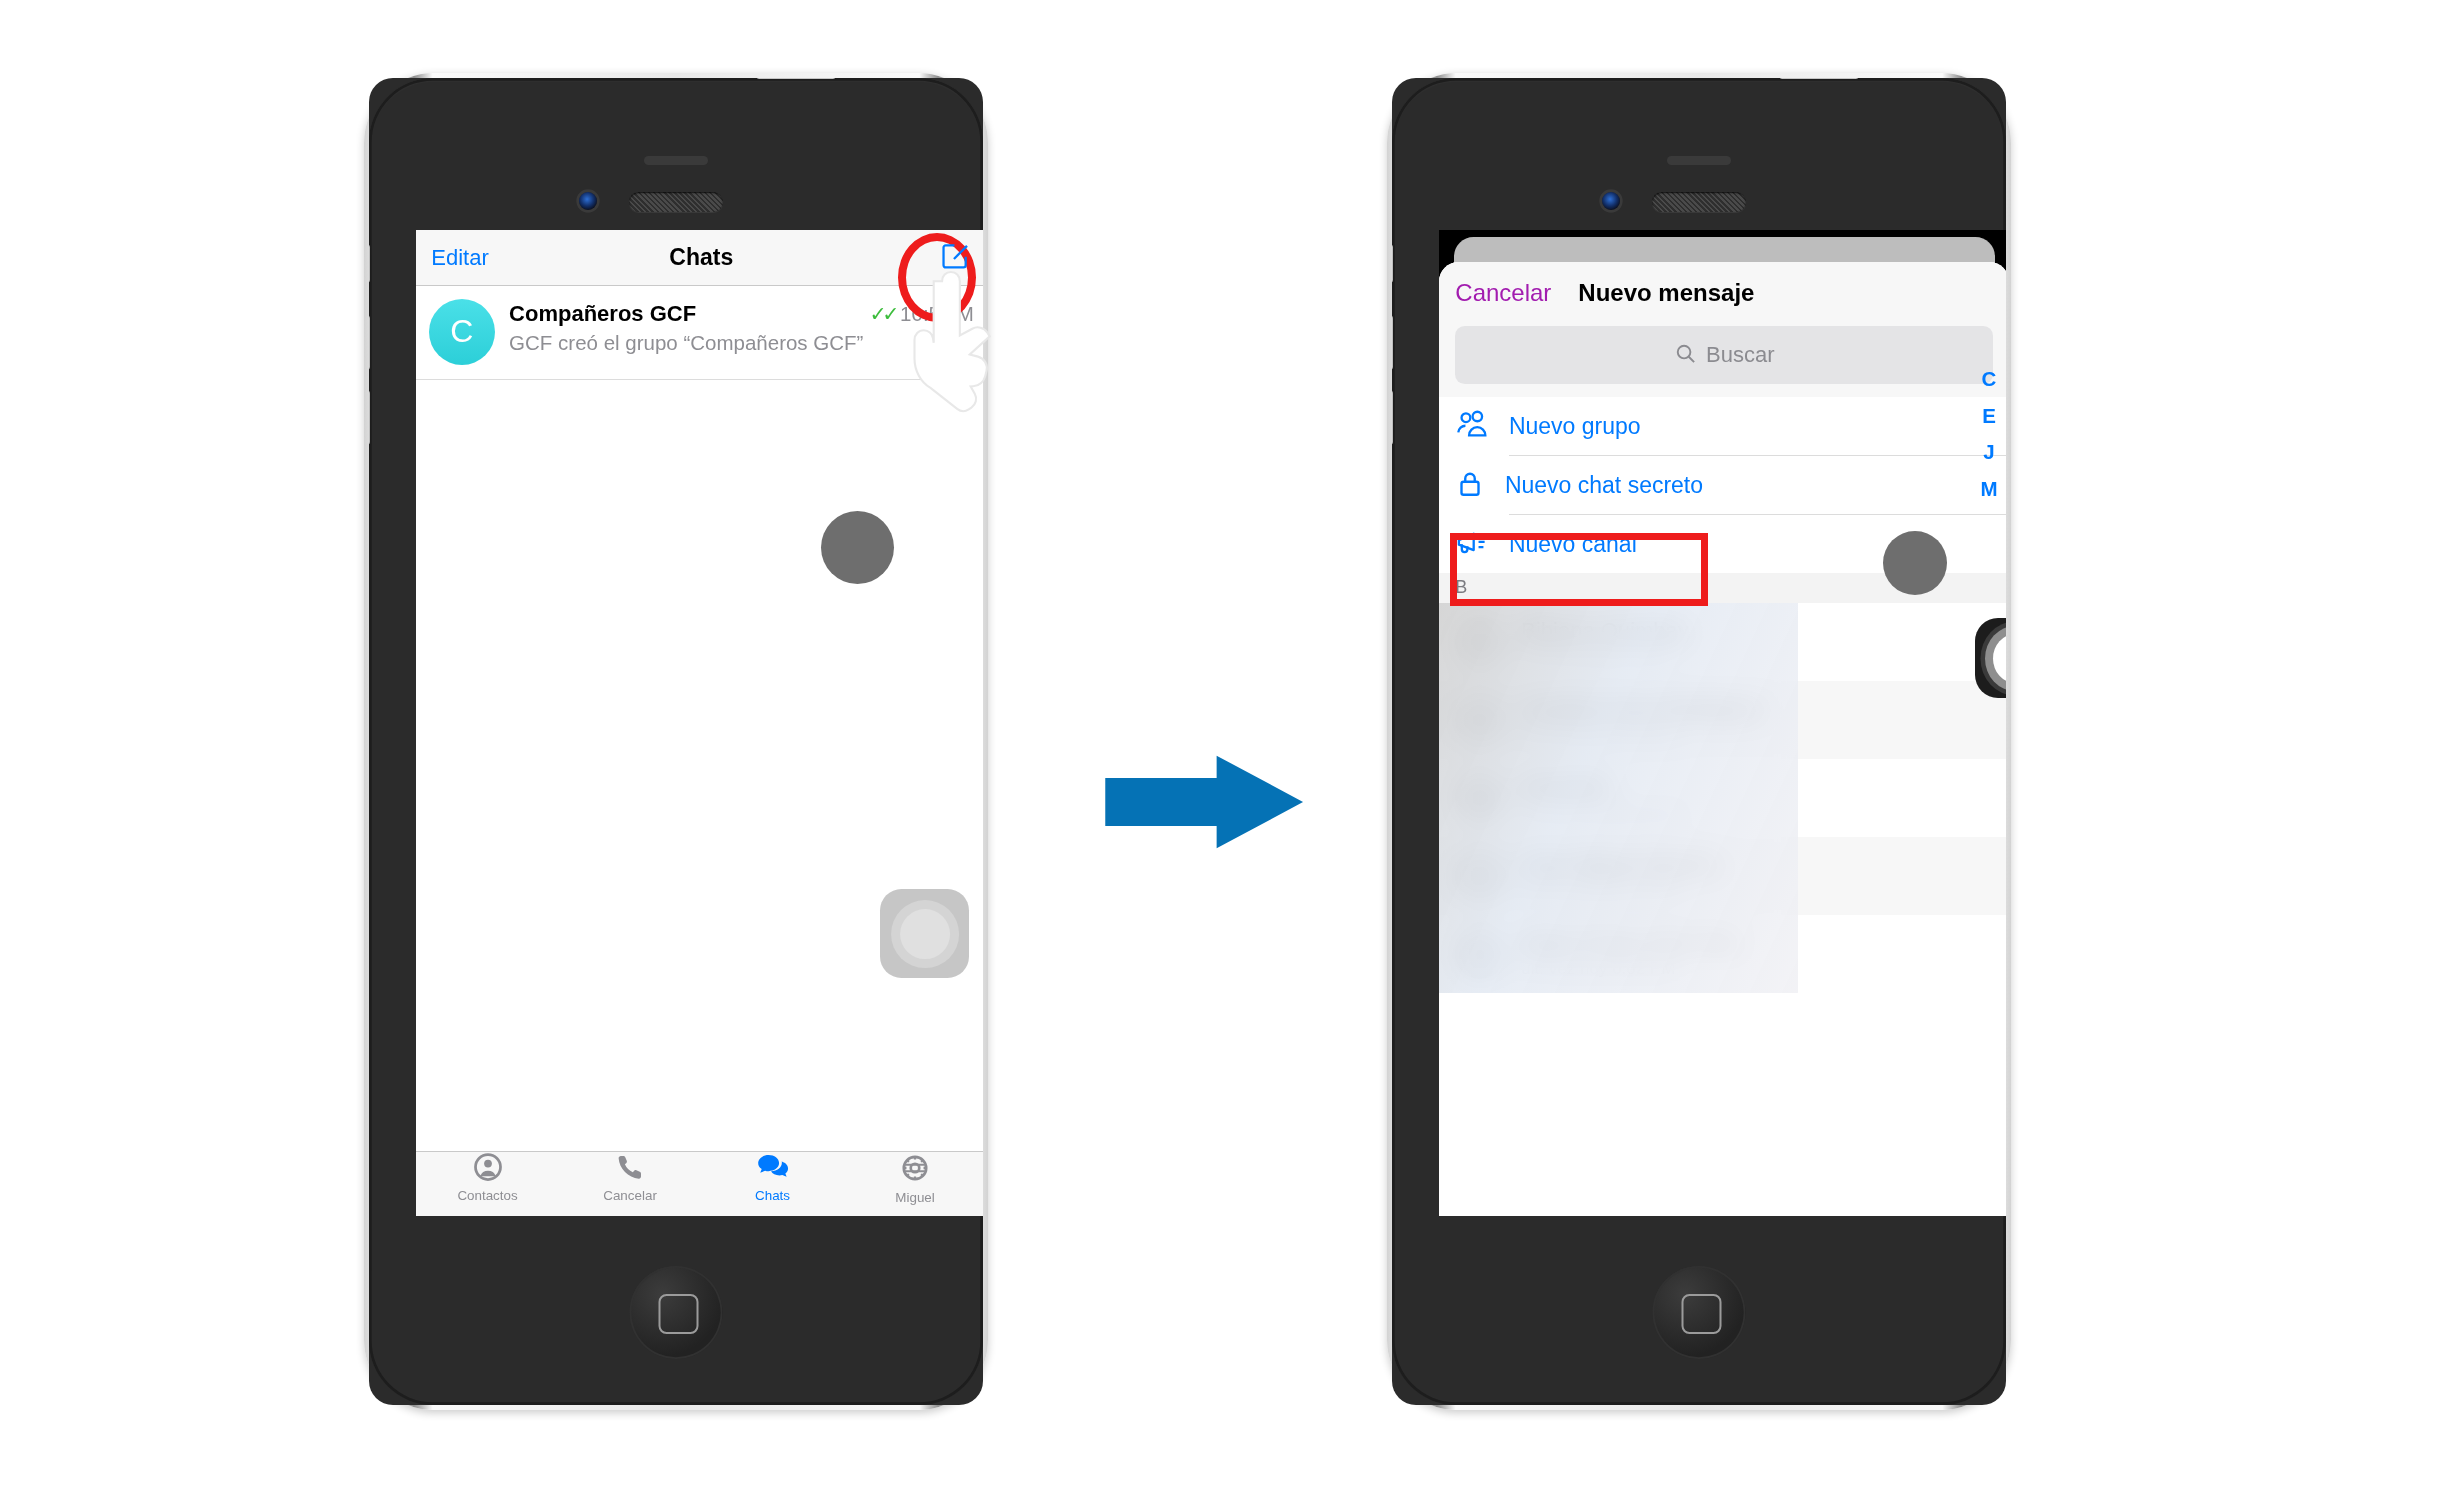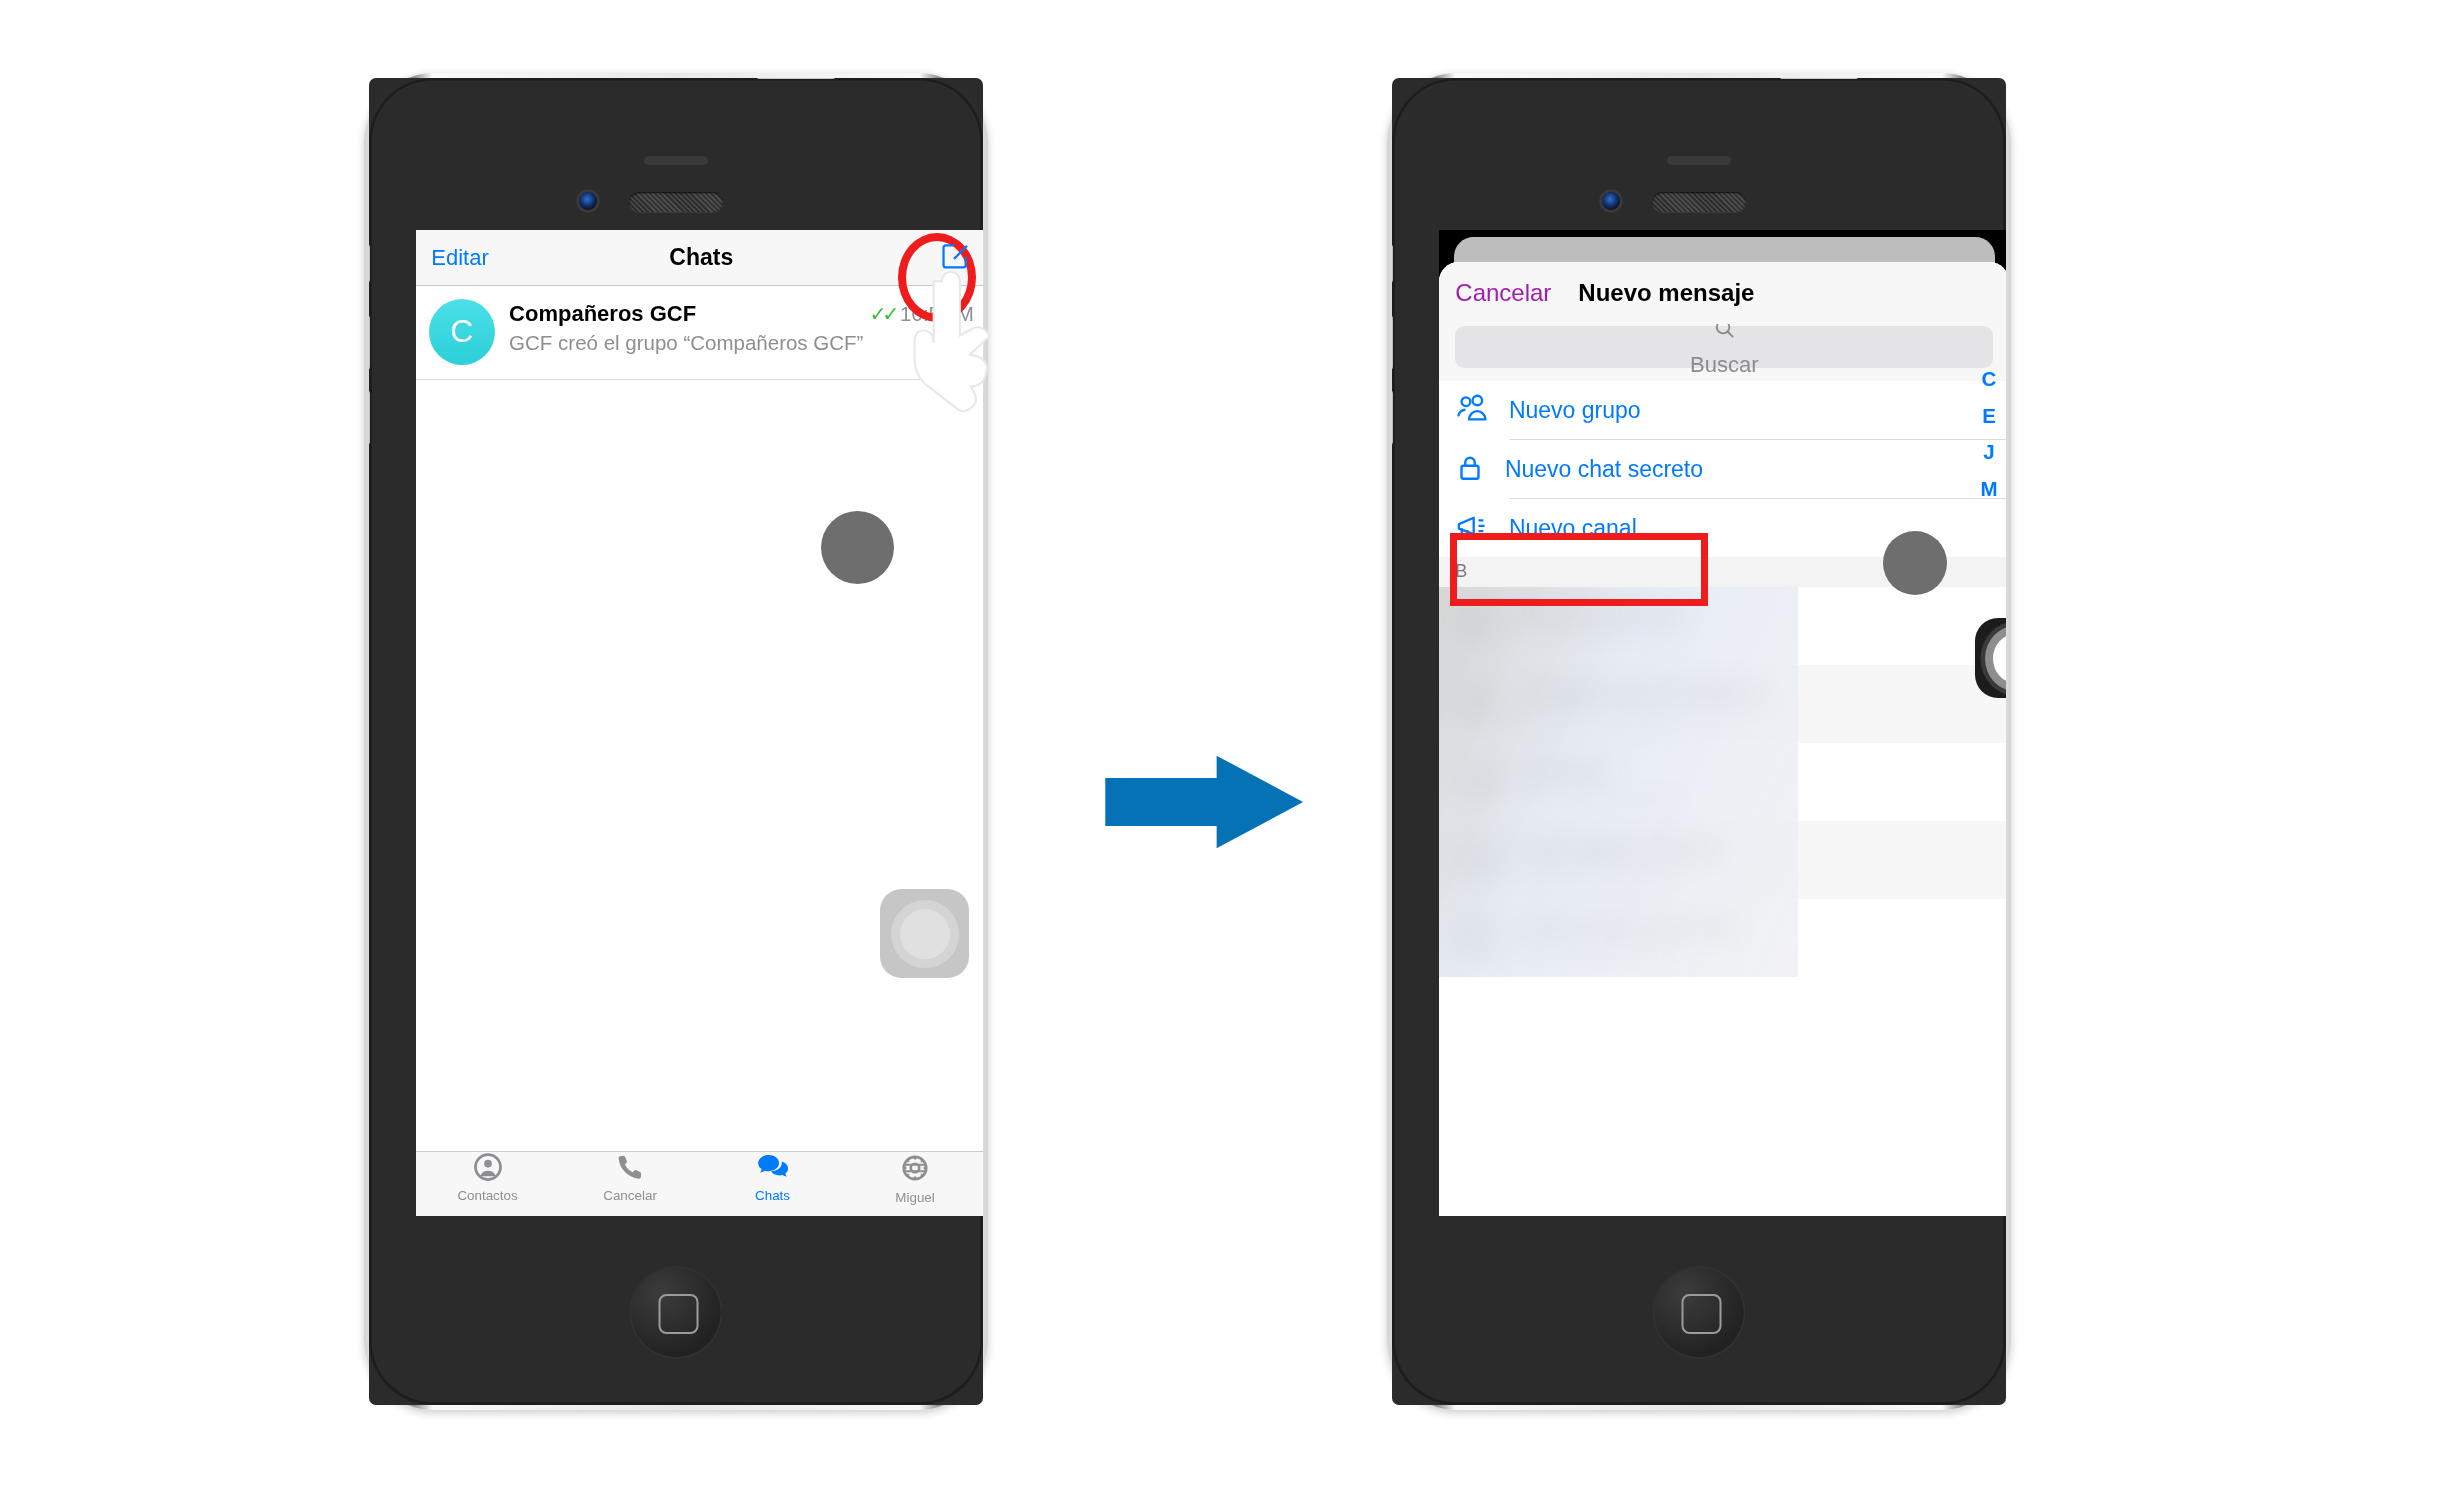--- a/index.html
+++ b/index.html
@@ -15,21 +15,21 @@
   
   .phone {
     position: absolute;
     border-radius: 70px;
     background: linear-gradient(90deg,#d3d3d3 0%,#f4f4f4 3%,#bdbdbd 6%,#8e8e8e 8%,#fafafa 11%,#e9e9e9 50%,#fafafa 89%,#8e8e8e 92%,#bdbdbd 94%,#f4f4f4 97%,#d3d3d3 100%);
     padding: 5.3px;
     box-shadow: 0 2.7px 9px rgba(0,0,0,.20);
   }
   .phone-body {
     width: 100%; height: 100%;
-    border-radius: 7px;
+    border-radius: 24px;
     background: #2b2b2b;
     position: relative;
     overflow: hidden;
   }
   .phone-body:before{
     content:"";position:absolute;inset:0;border-radius:64px;
     box-shadow: inset 0 0 0 2.7px #1d1d1d, inset 0 1.8px 3.6px rgba(255,255,255,.10);
     pointer-events:none;
   }
   .speaker {
@@ -128,22 +128,22 @@
     background:#fff; border-radius:19.6px 19.6px 0 0; overflow:hidden;
   }
   .sheet-nav {
     height: 62px; background:#f7f7f7; display:flex; align-items:center;
     padding: 0 16px; position:relative;
   }
   .sheet-cancel{ color:#a21caf; font-size:24px; }
   .sheet-title{ font-size:24px; font-weight:bold; color:#000; margin-left:27px;}
   .search-wrap{ background:#f7f7f7; padding: 1.8px 16px 12.5px; }
   .search-box{
-    height:42px; background:#e4e4e6; border-radius:9.8px;
-    display:flex; align-items:center; justify-content:center; gap:9px;flex-direction:column;
+    height:58px; background:#e4e4e6; border-radius:9.8px;
+    display:flex; align-items:center; justify-content:center; gap:9px;
   }
   .search-ph{ color:#8b8b90; font-size:22px;}
   .sheet-sep{ height:0.9px; background:#d3d3d3;}
 
   .opt-row{ display:flex; align-items:center; gap:19.6px; padding:0 16px; height:58px; background:#fff; }
   .opt-label{ color:#007aff; font-size:23px; }
   .opt-div{ height:0.9px; background:#dcdcdc; margin-left:70px;}
 
   .sec-head{ background:#f3f3f3; padding:3.6px 16px 5.3px; color:#7b7b80; font-size:18px; height:30px; display:flex; align-items:center;}
 

